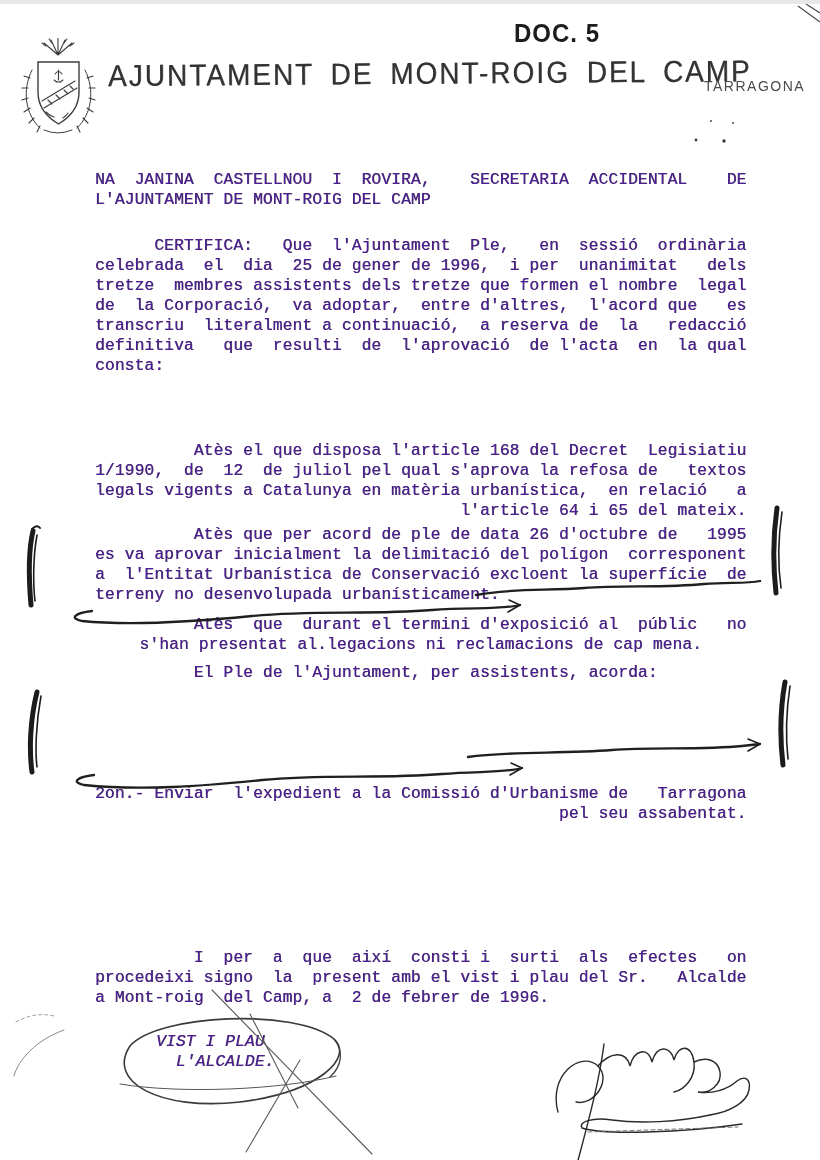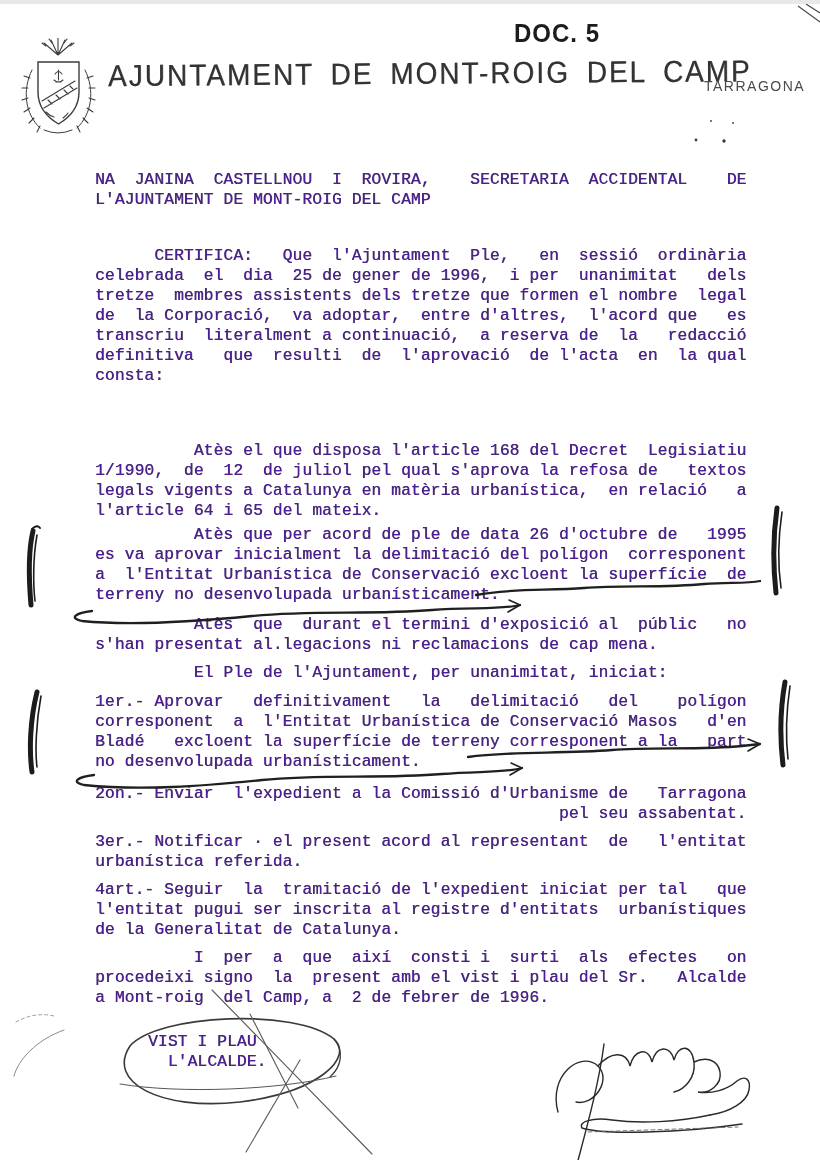--- a/index.html
+++ b/index.html
@@ -62,54 +62,45 @@
       <path d="M69,40 l6,-2 M71,50 l6,0 M71,60 l6,2 M69,70 l6,4 M65,80 l5,5 M59,88 l3,6"></path>
       <path d="M26,92 q14,6 28,0" stroke-width="1"></path>
     </g>
   </svg>
 
   <div class="muni-title">AJUNTAMENT DE MONT-ROIG DEL CAMP</div>
   <div class="province">TARRAGONA</div>
 
   <pre class="typew" style="left:95px; top:166px;">NA  JANINA  CASTELLNOU  I  ROVIRA,    SECRETARIA  ACCIDENTAL    DE
 L'AJUNTAMENT DE MONT-ROIG DEL CAMP</pre>
-  <pre class="typew" style="left:95px; top:242px;">      CERTIFICA:   Que  l'Ajuntament  Ple,   en  sessió  ordinària
+  <pre class="typew" style="left:95px; top:232px;">      CERTIFICA:   Que  l'Ajuntament  Ple,   en  sessió  ordinària
 celebrada  el  dia  25 de gener de 1996,  i per  unanimitat   dels
 tretze  membres assistents dels tretze que formen el nombre  legal
 de  la Corporació,  va adoptar,  entre d'altres,  l'acord que   es
 transcriu  literalment a continuació,  a reserva de  la   redacció
 definitiva   que  resulti  de  l'aprovació  de l'acta  en  la qual
 consta:</pre>
-  <pre class="typew" style="left:95px; top:437px;">          Atès el que disposa l'article 168 del Decret  Legisiatiu
+  <pre class="typew" style="left:95px; top:437px;text-align:right;">          Atès el que disposa l'article 168 del Decret  Legisiatiu
 1/1990,  de  12  de juliol pel qual s'aprova la refosa de   textos
 legals vigents a Catalunya en matèria urbanística,  en relació   a
 l'article 64 i 65 del mateix.</pre>
   <pre class="typew" style="left:95px; top:521px;">          Atès que per acord de ple de data 26 d'octubre de   1995
 es va aprovar inicialment la delimitació del polígon  corresponent
 a  l'Entitat Urbanística de Conservació excloent la superfície  de
 terreny no desenvolupada urbanísticament.</pre>
-  <pre class="typew" style="left:95px; top:611px;">          Atès  que  durant el termini d'exposició al  públic   no
+  <pre class="typew" style="left:95px; top:611px;text-align:center;">          Atès  que  durant el termini d'exposició al  públic   no
 s'han presentat al.legacions ni reclamacions de cap mena.</pre>
-  <pre class="typew" style="left:95px; top:659px;">          El Ple de l'Ajuntament, per unanimitat, iniciat:</pre>
-  <pre class="typew" style="left:95px; top:688px;">1er.- Aprovar   definitivament   la   delimitació   del    polígon
-corresponent  a  l'Entitat Urbanística de Conservació Masos   d'en
-Bladé   excloent la superfície de terreny corresponent a la   part
-no desenvolupada urbanísticament.</pre>
+  <pre class="typew" style="left:95px; top:659px;">          El Ple de l'Ajuntament, per assistents, acorda:</pre>
   <pre class="typew" style="left:95px; top:780px;text-align:right;">2on.- Enviar  l'expedient a la Comissió d'Urbanisme de   Tarragona
 pel seu assabentat.</pre>
-  <pre class="typew" style="left:95px; top:828px;">3er.- Notificar · el present acord al representant  de   l'entitat
-urbanística referida.</pre>
-  <pre class="typew" style="left:95px; top:876px;">4art.- Seguir  la  tramitació de l'expedient iniciat per tal   que
-l'entitat pugui ser inscrita al registre d'entitats  urbanístiques
-de la Generalitat de Catalunya.</pre>
   <pre class="typew" style="left:95px; top:944px;">          I  per  a  que  així  consti i  surti  als  efectes   on
 procedeixi signo  la  present amb el vist i plau del Sr.   Alcalde
 a Mont-roig  del Camp, a  2 de febrer de 1996.</pre>
 
-  <pre class="typew" style="left:148px; top:1028px;">VIST I PLAU
+  <pre class="typew" style="left:156px; top:1028px;font-style:italic;">VIST I PLAU
   L'ALCALDE.</pre>
 
   <svg class="marks" width="820" height="1160" viewBox="0 0 820 1160">
 
     <g stroke="#1c1c1c" fill="none" stroke-linecap="round">
       <path d="M33,527 C28,548 29,578 31,601" stroke-width="5"></path>
       <path d="M37,531 C33,553 33,580 35,597" stroke-width="1.6"></path>
       <path d="M32,525 q5,-5 8,-1" stroke-width="2"></path>
       <path d="M37,688 C30,716 29,746 32,768" stroke-width="5"></path>
       <path d="M41,692 C36,719 35,748 37,763" stroke-width="1.6"></path>

